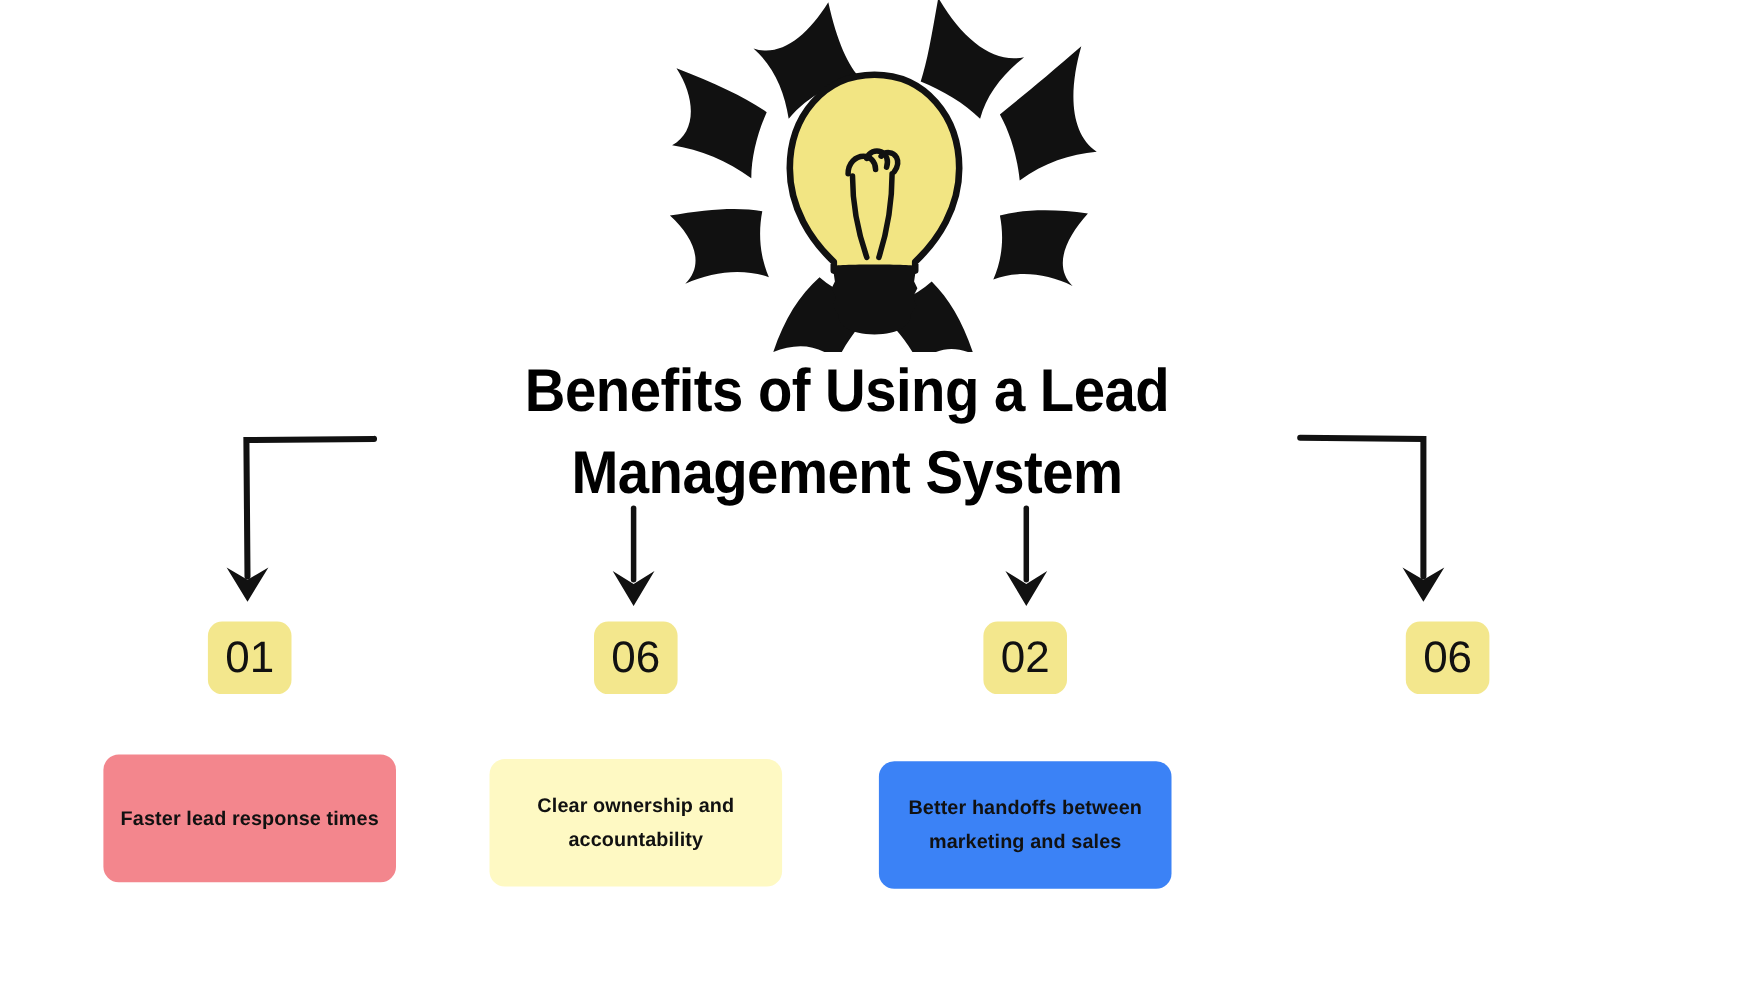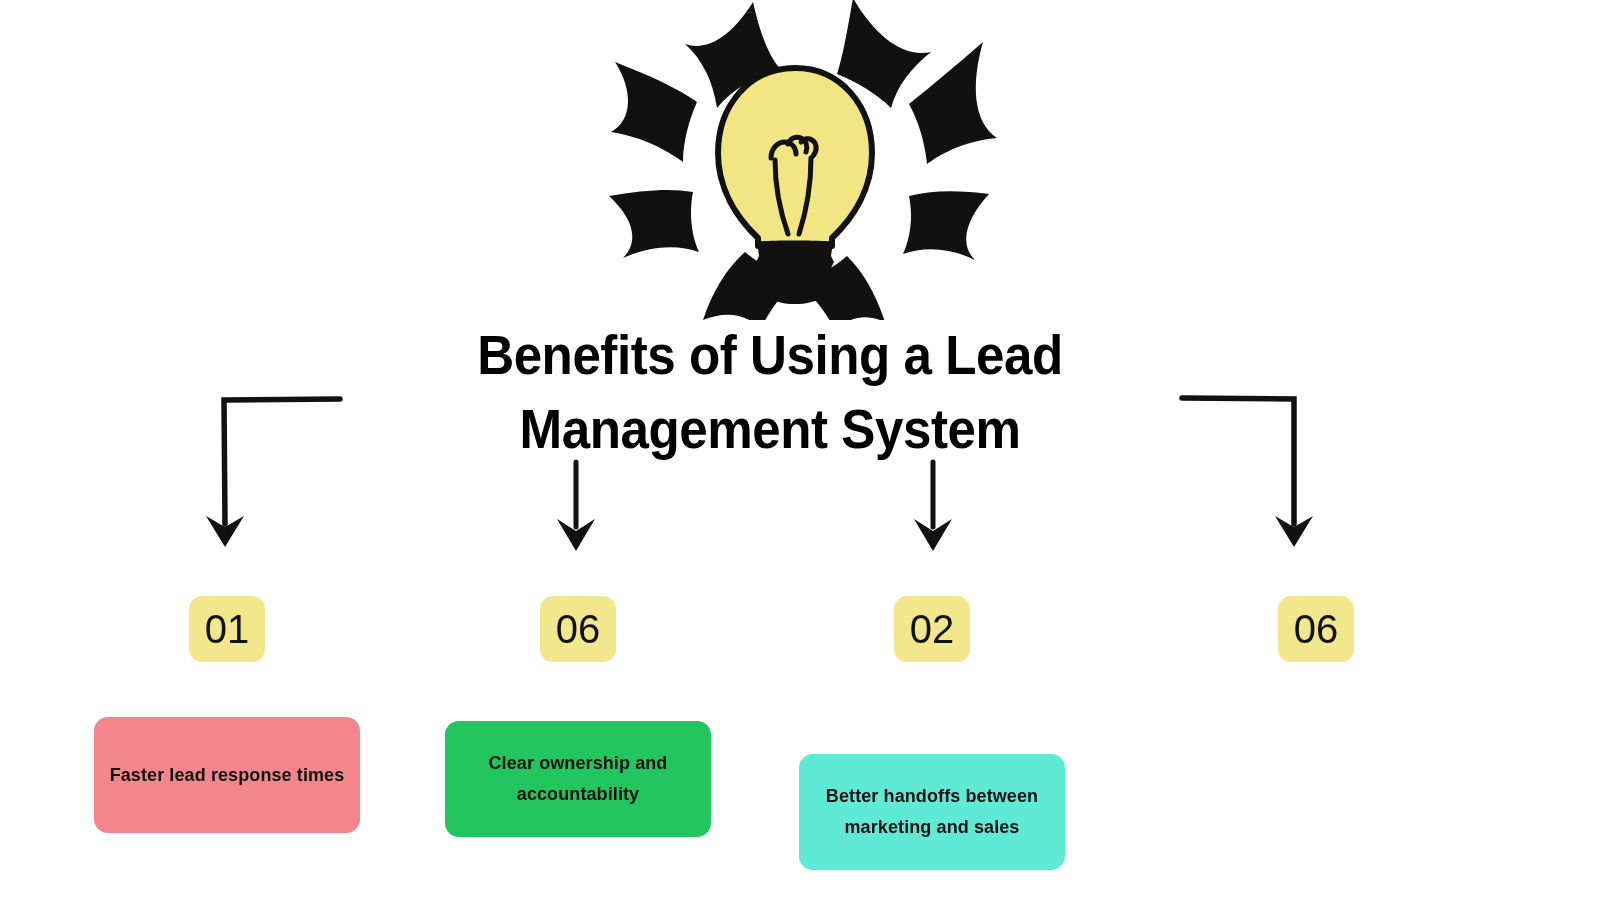--- a/index.html
+++ b/index.html
@@ -55,21 +55,21 @@
     top: 0;
     width: 1600px;
     height: 914px;
     pointer-events: none;
   }
 
   
   .columns {
     position: absolute;
     left: 0;
-    top: 596px;
+    top: 565px;
     width: 1600px;
     height: 260px;
   }
   .col {
     position: absolute;
     top: 0;
     width: 320px;
     display: flex;
     flex-direction: column;
     align-items: center;
@@ -105,22 +105,22 @@
     text-align: center;
     padding: 8px 14px;
     box-sizing: border-box;
     font-size: 18px;
     font-weight: bold;
     line-height: 31px;
     color: #111111;
     letter-spacing: 0.1px;
   }
   .card.c0 { background: #F3868D; }
-  .card.c1 { background: #22c55e; margin-top: 59px; }
-  .card.c2 { background: #5eead4; margin-top: 92px; }
+  .card.c1 { background: #fef9c3; margin-top: 59px; }
+  .card.c2 { background: #3b82f6; margin-top: 61px; }
   .card.c3 { background: #6DD5E7; margin-top: 59px; }
 </style>
 </head>
 <body>
 
 <div id="canvas">
 
   <div class="bulb-wrap">
     <svg viewBox="0 0 420 330" xmlns="http://www.w3.org/2000/svg">
 

